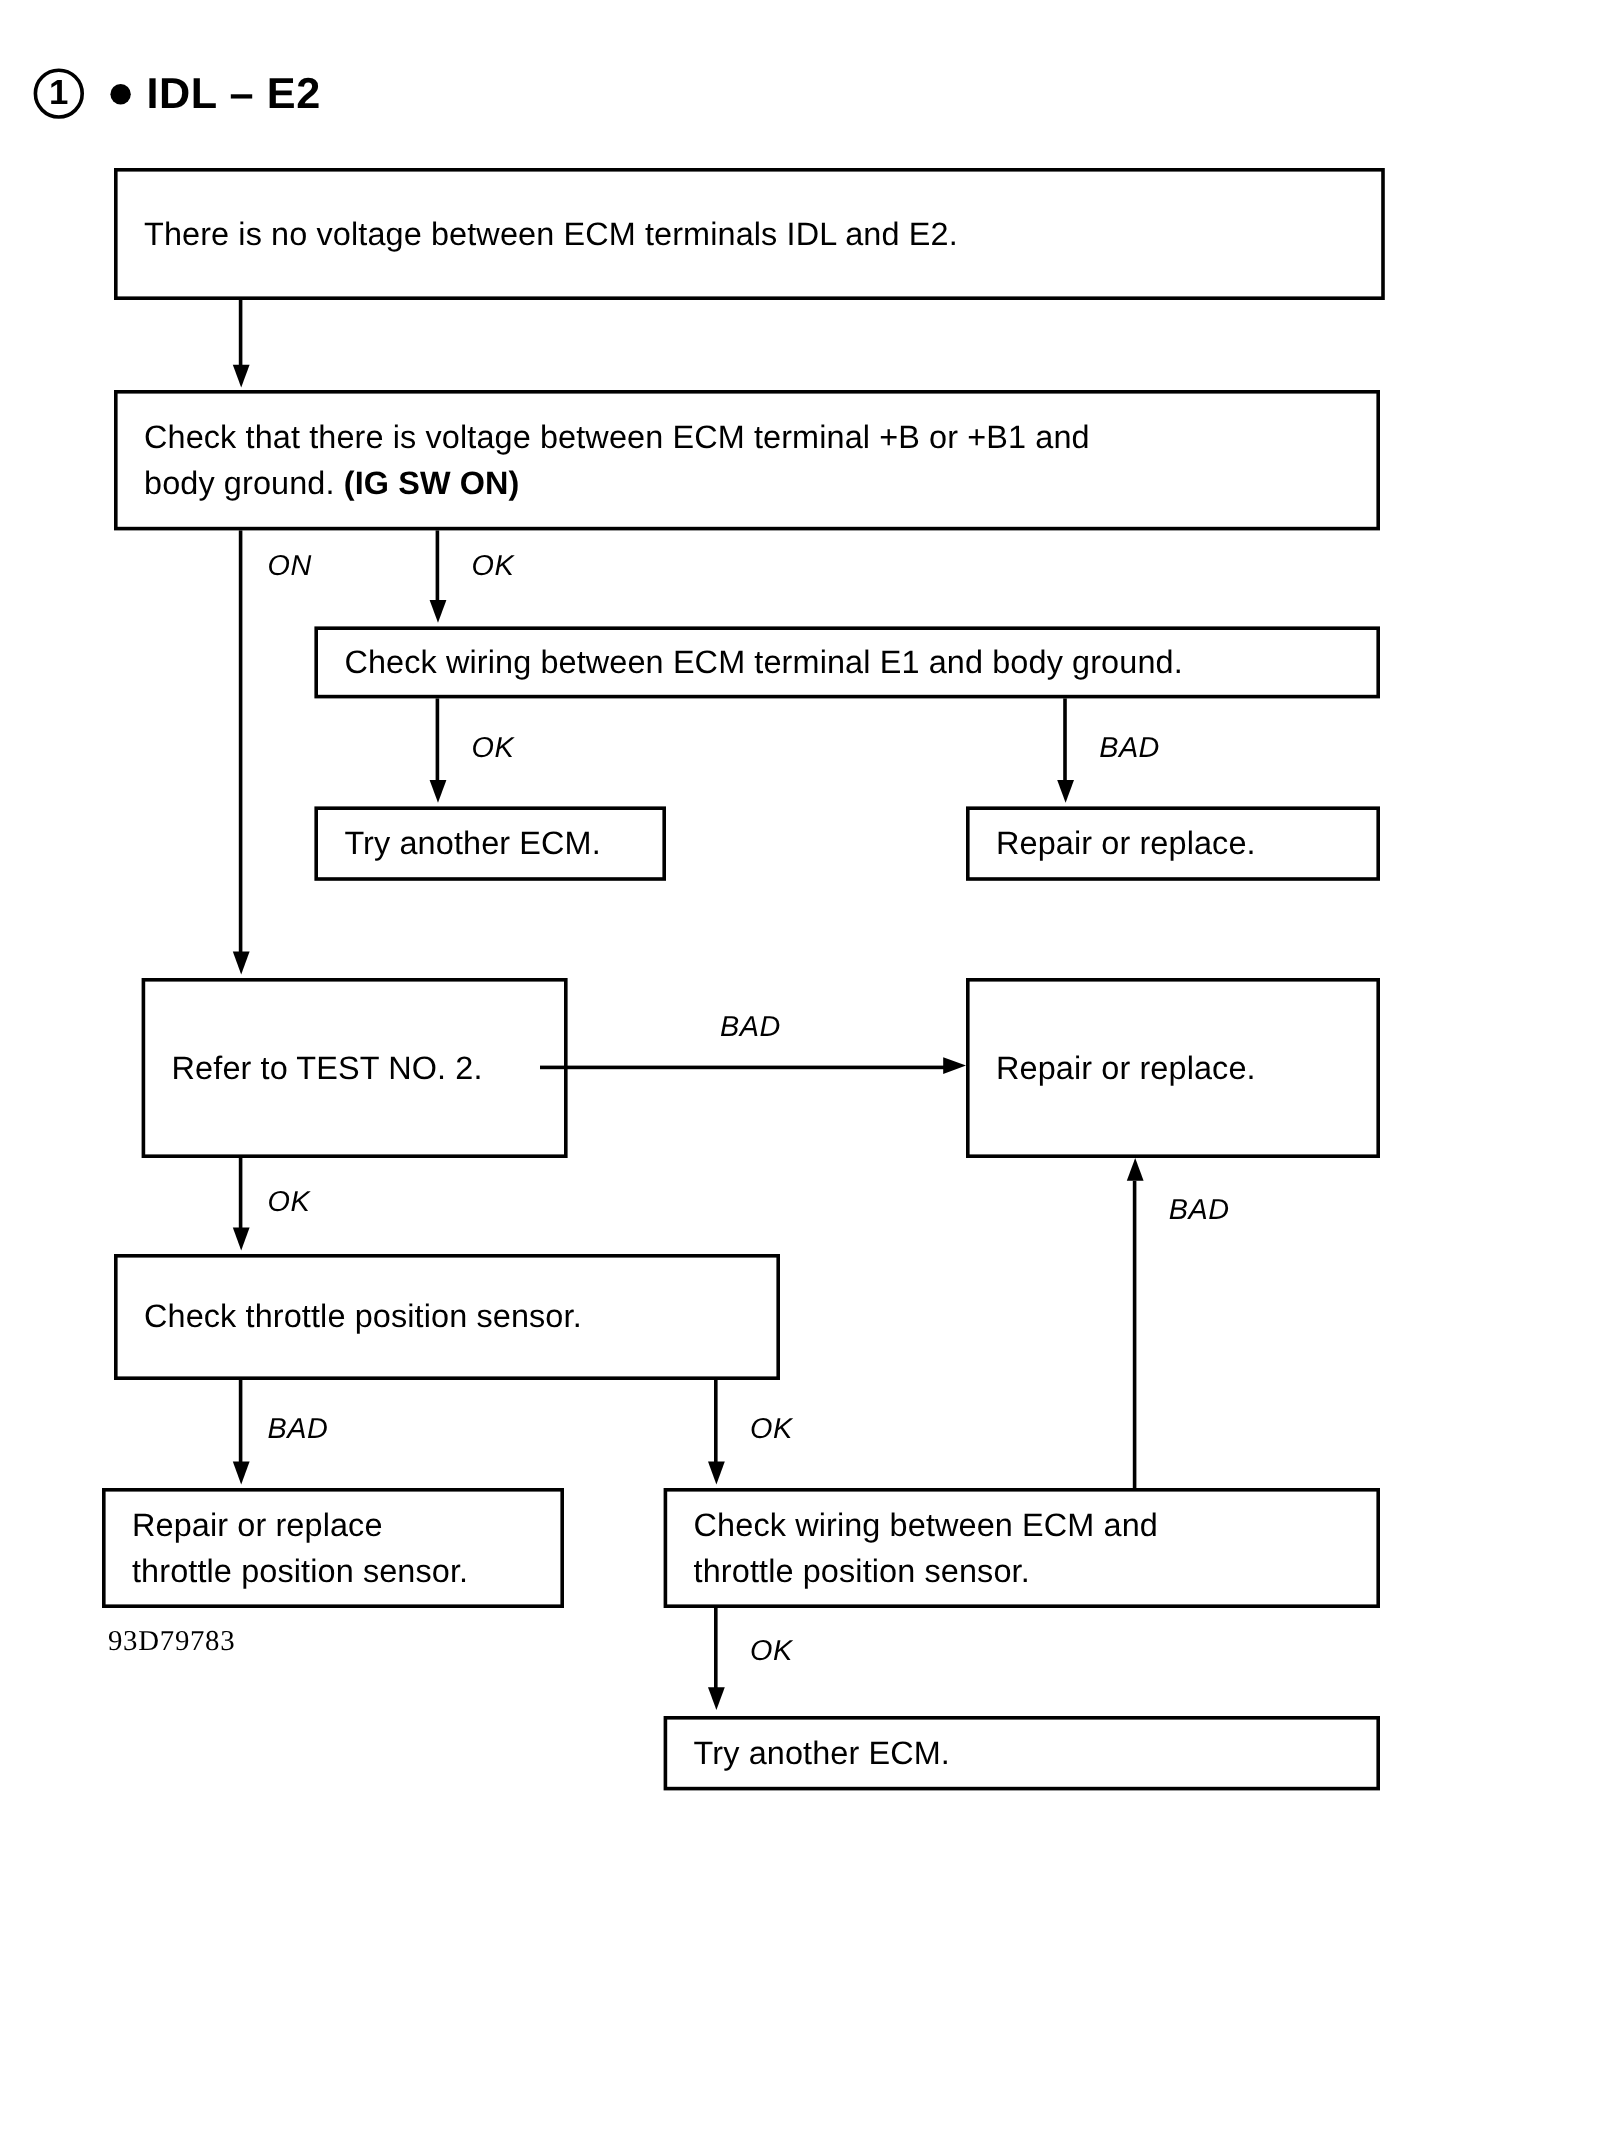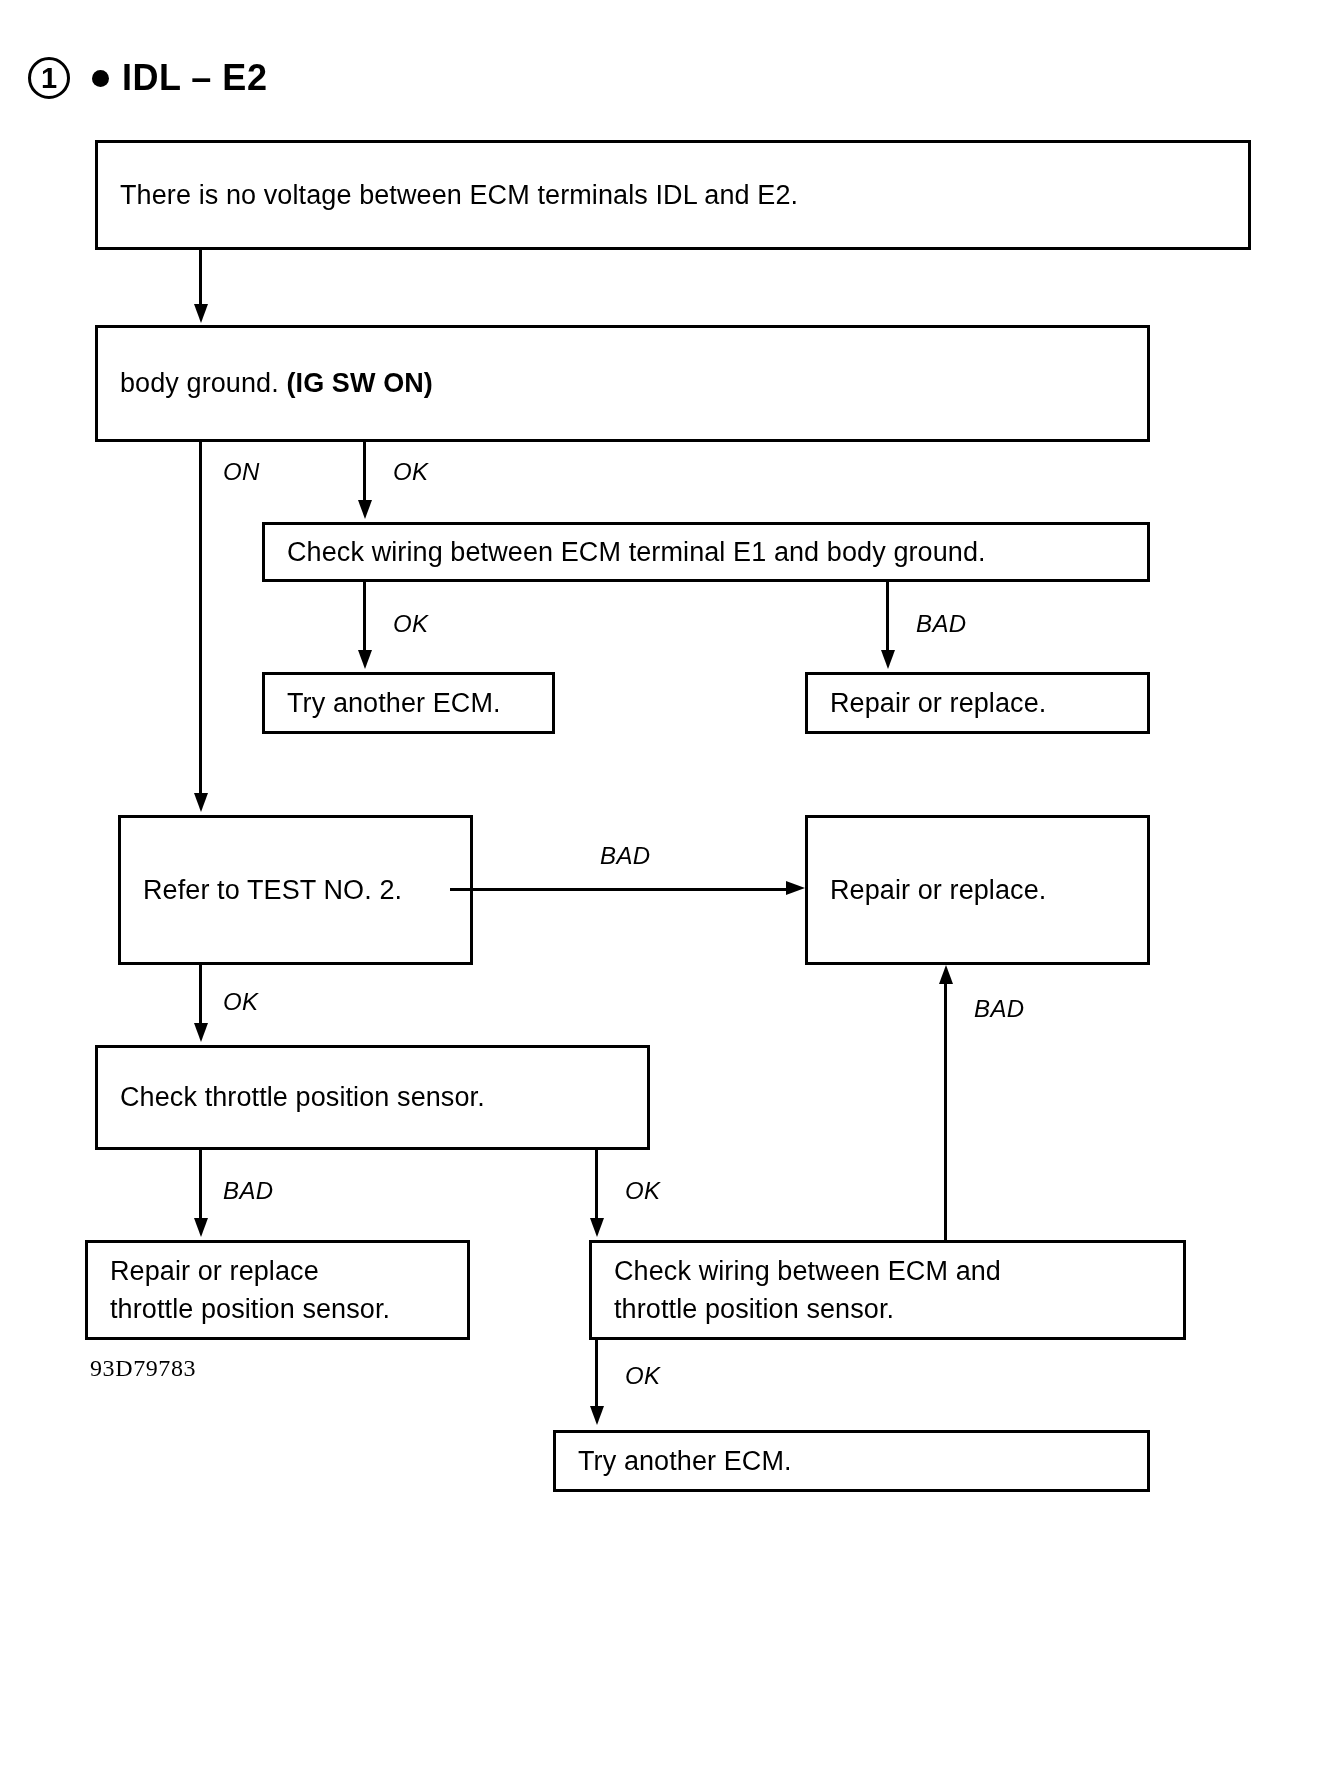--- a/index.html
+++ b/index.html
@@ -134,28 +134,29 @@
 <body>
 
 <div id="page">
 
   <div class="header">
     <div class="step-circle">1</div>
     <div class="bullet-dot"></div>
     <div class="header-title">IDL – E2</div>
   </div>
 
-  <div class="fbox" style="left:95px; top:140px; width:1156px; height:110px;">
+  <div class="fbox" style="left:95px; top:140px; width:1059px; height:110px;">
     <div class="ln">There is no voltage between ECM terminals IDL and E2.</div>
   </div>
 
   <div class="vline" style="left:199px; top:250px; height:57px;"></div>
   <div class="arrow-down" style="left:194px; top:304px;"></div>
 
   <div class="fbox" style="left:95px; top:325px; width:1055px; height:117px;">
+    <div class="ln">Check that there is voltage between ECM terminal  +B or  +B1 and</div>
     <div class="ln"><span>body ground. </span><b>(IG SW ON)</b></div>
   </div>
 
   <div class="vline" style="left:199px; top:442px; height:354px;"></div>
   <div class="arrow-down" style="left:194px; top:793px;"></div>
   <div class="edge-label" style="left:223px; top:458px;">ON</div>
 
   <div class="vline" style="left:363px; top:442px; height:62px;"></div>
   <div class="arrow-down" style="left:358px; top:500px;"></div>
   <div class="edge-label" style="left:393px; top:458px;">OK</div>
@@ -210,21 +211,21 @@
 
   <div class="vline" style="left:595px; top:1150px; height:72px;"></div>
   <div class="arrow-down" style="left:590px; top:1218px;"></div>
   <div class="edge-label" style="left:625px; top:1177px;">OK</div>
 
   <div class="fbox" style="left:85px; top:1240px; width:385px; height:100px;">
     <div class="ln">Repair or replace</div>
     <div class="ln">throttle position sensor.</div>
   </div>
 
-  <div class="fbox" style="left:553px; top:1240px; width:597px; height:100px;margin-left:36px;">
+  <div class="fbox" style="left:553px; top:1240px; width:597px; height:100px;">
     <div class="ln">Check wiring between ECM and</div>
     <div class="ln">throttle position sensor.</div>
   </div>
 
   <div class="vline" style="left:595px; top:1340px; height:70px;"></div>
   <div class="arrow-down" style="left:590px; top:1406px;"></div>
   <div class="edge-label" style="left:625px; top:1362px;">OK</div>
 
   <div class="fbox" style="left:553px; top:1430px; width:597px; height:62px;">
     <div class="ln">Try another ECM.</div>

